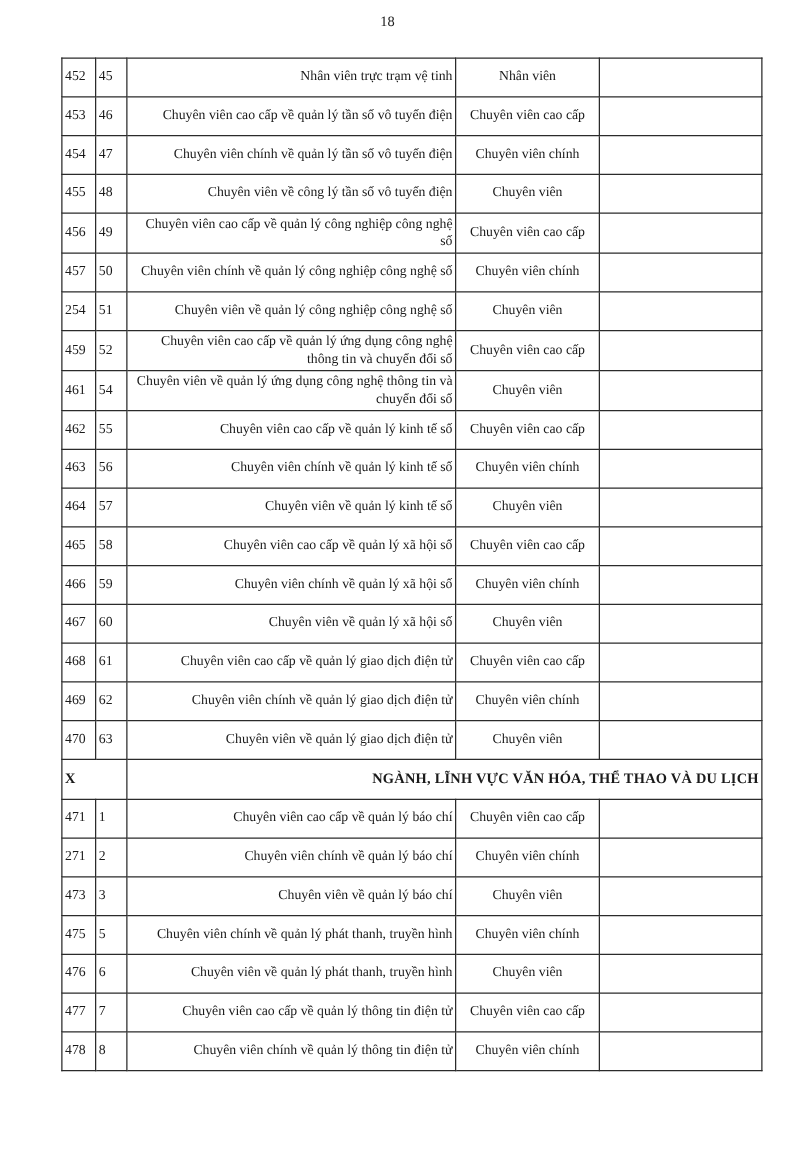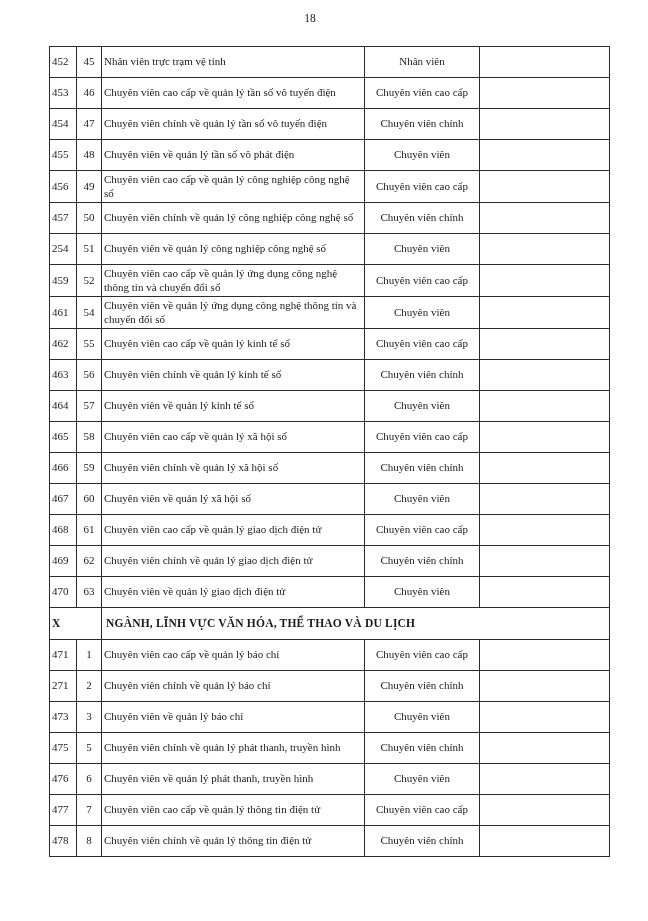--- a/index.html
+++ b/index.html
@@ -32,22 +32,22 @@
   }
   table.doc-table td{
     border:1px solid var(--border);
     vertical-align:middle;
     height:26px;
     line-height:13.5px;
     padding:2px 2px;
     overflow:hidden;
   }
   td.c-no{text-align:left;}
-  td.c-sub{text-align:center;}
-  td.c-title{text-align:left;padding-left:3px;padding-right:2px;}
+  td.c-sub{text-align:left;}
+  td.c-title{text-align:right;padding-left:3px;padding-right:2px;}
   td.c-rank{text-align:center;}
   td.c-note{}
   tr.section-row td{
     font-weight:bold;
     font-size:11.5px;
     height:27px;
   }
   tr.section-row td.c-title{padding-left:4px;letter-spacing:.2px;}
 </style>
 </head>
@@ -81,21 +81,21 @@
       <tr>
         <td class="c-no">454</td>
         <td class="c-sub">47</td>
         <td class="c-title">Chuyên viên chính về quản lý tần số vô tuyến điện</td>
         <td class="c-rank">Chuyên viên chính</td>
         <td class="c-note"></td>
       </tr>
       <tr>
         <td class="c-no">455</td>
         <td class="c-sub">48</td>
-        <td class="c-title">Chuyên viên về quản lý tần số vô phát điện</td>
+        <td class="c-title">Chuyên viên về công lý tần số vô tuyến điện</td>
         <td class="c-rank">Chuyên viên</td>
         <td class="c-note"></td>
       </tr>
       <tr>
         <td class="c-no">456</td>
         <td class="c-sub">49</td>
         <td class="c-title">Chuyên viên cao cấp về quản lý công nghiệp công nghệ số</td>
         <td class="c-rank">Chuyên viên cao cấp</td>
         <td class="c-note"></td>
       </tr>

